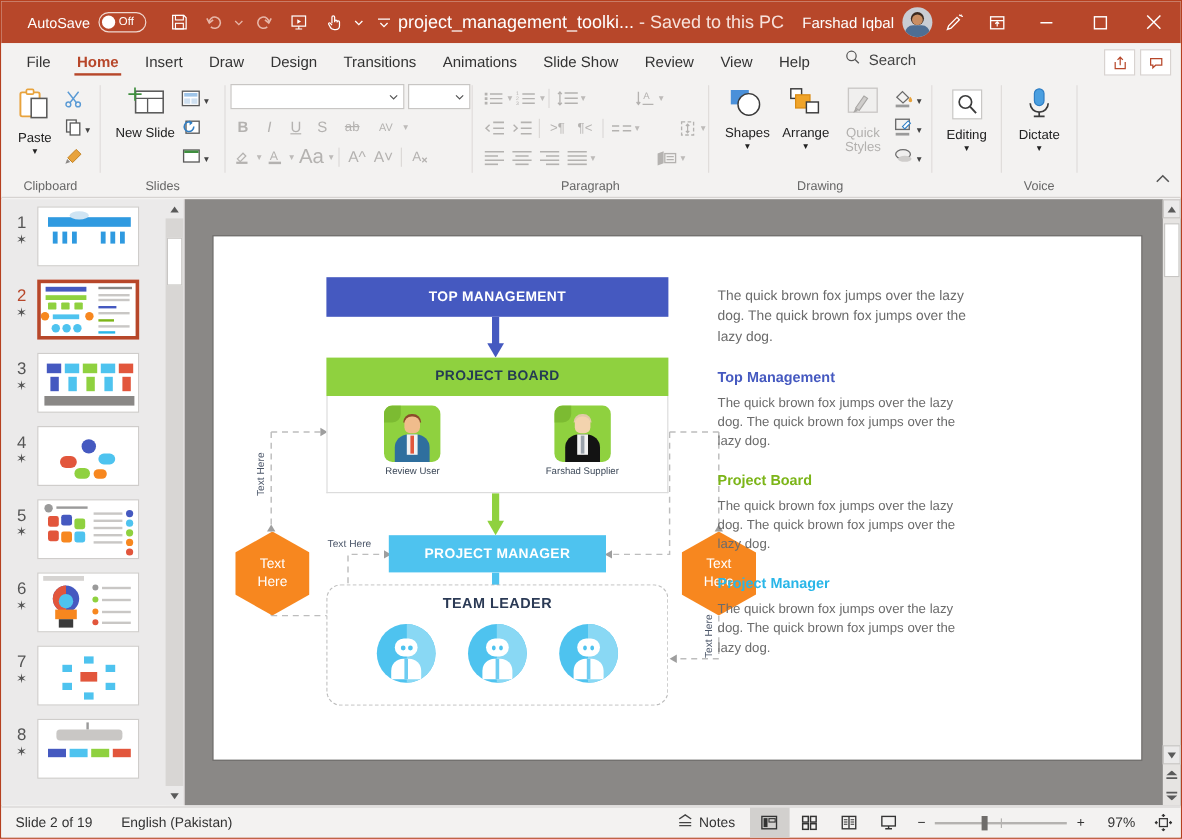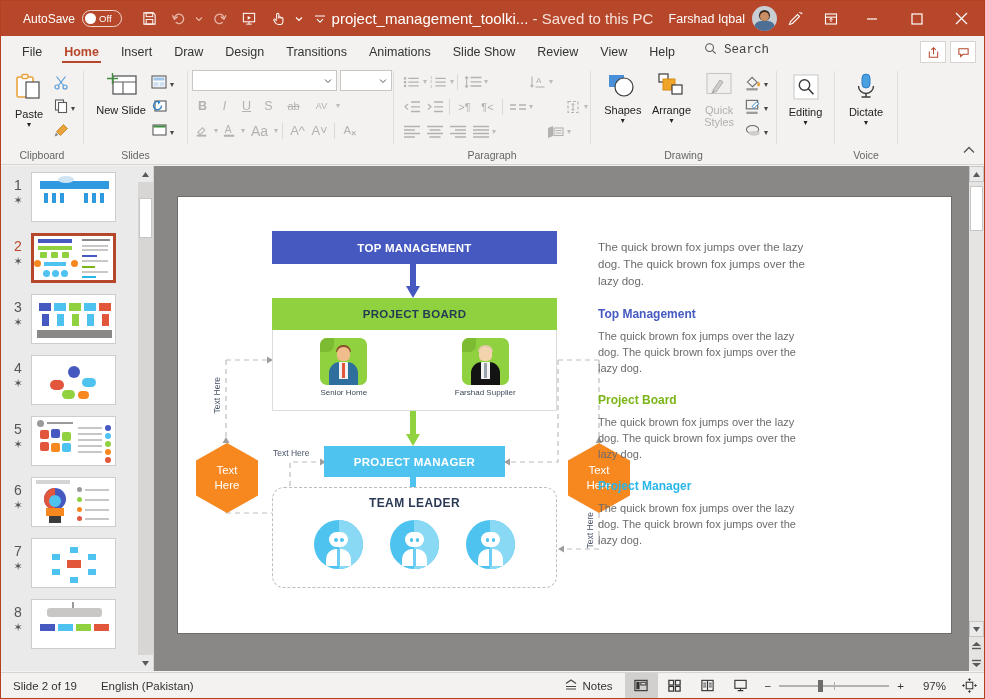--- a/index.html
+++ b/index.html
@@ -60,21 +60,21 @@
   .rtab {
     font-size: 12.5px; color: #333; padding: 3px 11px 6px; position: relative;
     white-space: nowrap;
   }
   .rtab.active { color: #b7472a; font-weight: bold; }
   .rtab.active::after {
     content: ""; position: absolute; left: 9px; right: 9px; bottom: 2px;
     height: 2.5px; background: #b7472a;
   }
   .search-box { display: flex; align-items: center; gap: 7px; padding: 3px 10px 6px 18px; }
-  .search-label { font-size: 12.5px; color: #444; font-family: Liberation Mono, monospace; }
+  .search-label { font-size: 12.5px; color: #444; }
   .tabs-right { margin-left: auto; display: flex; align-items: center; gap: 4px; padding-right: 8px; padding-bottom: 2px; }
   .sq-btn {
     width: 26px; height: 22px; border: 1px solid #d8d3d0; background: #fff;
     display: flex; align-items: center; justify-content: center;
   }
 
   
   .ribbon {
     height: 100px; background: #f3f2f1; display: flex; position: relative;
     border-bottom: 1px solid #d6d3d1;
@@ -519,21 +519,21 @@
             </svg>
         </span>
         <span class="car-s dis">▾</span>
         <span class="ficon">
           <svg width="15" height="15" viewBox="0 0 16 16">
               <text x="3" y="11" font-size="11" fill="#b4b2b0" font-family="Liberation Sans">A</text>
               <rect x="2" y="12.5" width="11" height="2.2" fill="#b4b2b0"></rect>
             </svg>
         </span>
         <span class="car-s dis">▾</span>
-        <span class="ficon wide" style="font-size:14px">Aa</span>
+        <span class="ficon wide" style="font-size:17px">Aa</span>
         <span class="car-s dis">▾</span>
         <span class="vsep"></span>
         <span class="ficon" style="font-size:13px">A^</span>
         <span class="ficon" style="font-size:13px">A˅</span>
         <span class="vsep"></span>
         <span class="ficon">
           <svg width="16" height="15" viewBox="0 0 16 16">
               <text x="1" y="12" font-size="12" fill="#b4b2b0" font-family="Liberation Sans">A</text>
               <path d="M10 9l4 4M14 9l-4 4" stroke="#b4b2b0" stroke-width="1.1"></path>
             </svg>
@@ -986,21 +986,21 @@
         <div class="box" id="board-hd">PROJECT BOARD</div>
         <div id="board-body">
           <div class="person">
             <div class="tile">
               <span class="p-hair" style="background:#8a4b2a"></span>
               <span class="p-head" style="background:#f0bc8c"></span>
               <span class="p-body" style="background:#2f6f9e"></span>
               <span class="p-shirt"></span>
               <span class="p-tie" style="background:#e2563c"></span>
             </div>
-            <div class="cap">Senior Home</div>
+            <div class="cap">Review User</div>
           </div>
           <div class="person">
             <div class="tile">
               <span class="p-hair" style="background:#e2c9a8"></span>
               <span class="p-head" style="background:#f3d3ae"></span>
               <span class="p-body" style="background:#131313"></span>
               <span class="p-shirt"></span>
               <span class="p-tie" style="background:#9aa2ab"></span>
             </div>
             <div class="cap">Farshad Supplier</div>

